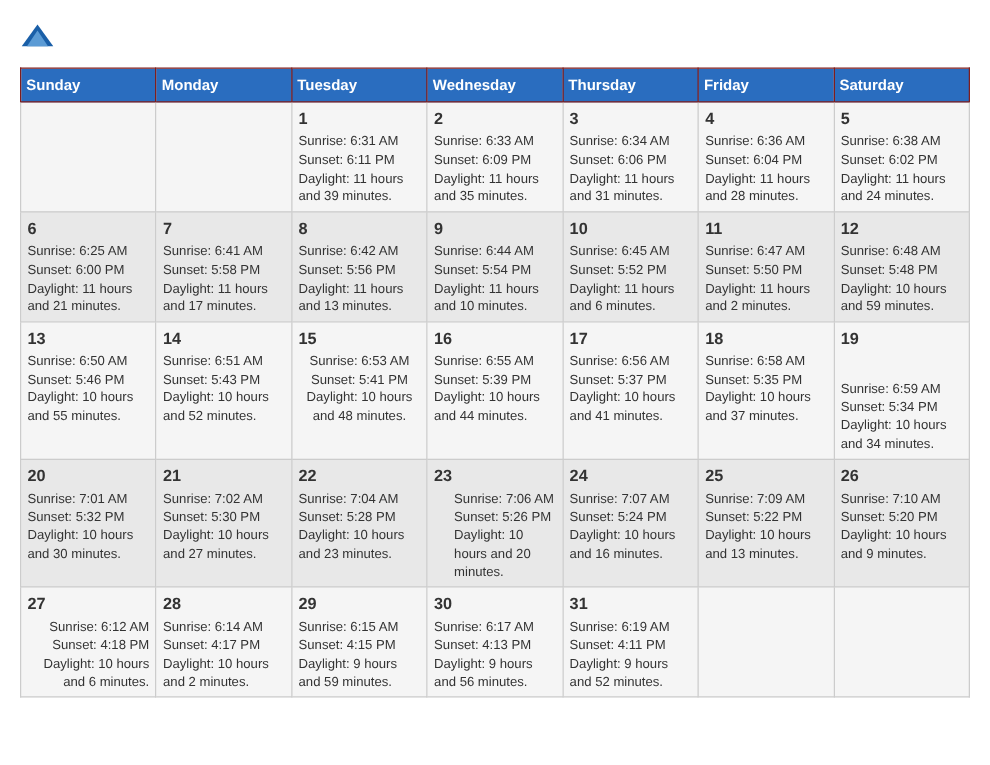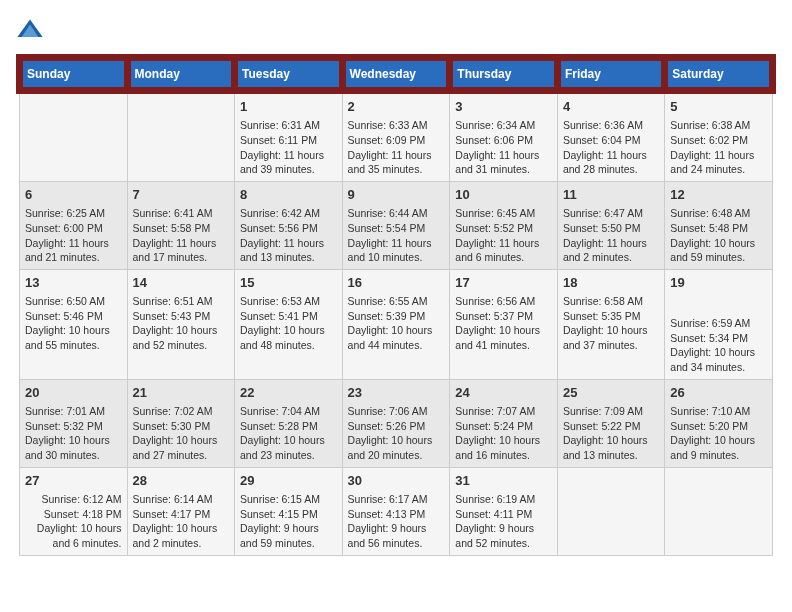--- a/index.html
+++ b/index.html
@@ -34,21 +34,21 @@
       width: 100%;
       border-collapse: collapse;
       font-size: 11px;
     }
     .calendar thead th {
       background-color: #2a6dbf;
       color: #fff;
       padding: 6px 4px;
       text-align: left;
       font-size: 12px;
-      border: 7px solid #7f1d1d;
+      border: 1px solid #7f1d1d;
     }
     .calendar tbody td {
       border: 1px solid #ccc;
       vertical-align: top;
       padding: 4px 5px;
       min-height: 80px;
       height: 85px;
       width: 108px;
       color: #333;
       line-height: 1.4;
@@ -178,21 +178,21 @@
 Daylight: 10 hours and 55 minutes.</div>
         </td>
         <td>
           <span class="day-number">14</span>
           <div class="cell-content" style="white-space: pre-line;">Sunrise: 6:51 AM
 Sunset: 5:43 PM
 Daylight: 10 hours and 52 minutes.</div>
         </td>
         <td>
           <span class="day-number">15</span>
-          <div class="cell-content" style="white-space: pre-line;">Sunrise: 6:53 AM
+          <div class="cell-content" style="white-space: pre-line; text-align: center;">Sunrise: 6:53 AM
 Sunset: 5:41 PM
 Daylight: 10 hours and 48 minutes.</div>
         </td>
         <td>
           <span class="day-number">16</span>
           <div class="cell-content" style="white-space: pre-line;">Sunrise: 6:55 AM
 Sunset: 5:39 PM
 Daylight: 10 hours and 44 minutes.</div>
         </td>
         <td>
@@ -228,21 +228,21 @@
 Daylight: 10 hours and 27 minutes.</div>
         </td>
         <td>
           <span class="day-number">22</span>
           <div class="cell-content" style="white-space: pre-line;">Sunrise: 7:04 AM
 Sunset: 5:28 PM
 Daylight: 10 hours and 23 minutes.</div>
         </td>
         <td>
           <span class="day-number">23</span>
-          <div class="cell-content" style="white-space: pre-line;">Sunrise: 7:06 AM
+          <div class="cell-content" style="white-space: pre-line; margin-left: 16px;">Sunrise: 7:06 AM
 Sunset: 5:26 PM
 Daylight: 10 hours and 20 minutes.</div>
         </td>
         <td>
           <span class="day-number">24</span>
           <div class="cell-content" style="white-space: pre-line;">Sunrise: 7:07 AM
 Sunset: 5:24 PM
 Daylight: 10 hours and 16 minutes.</div>
         </td>
         <td>

